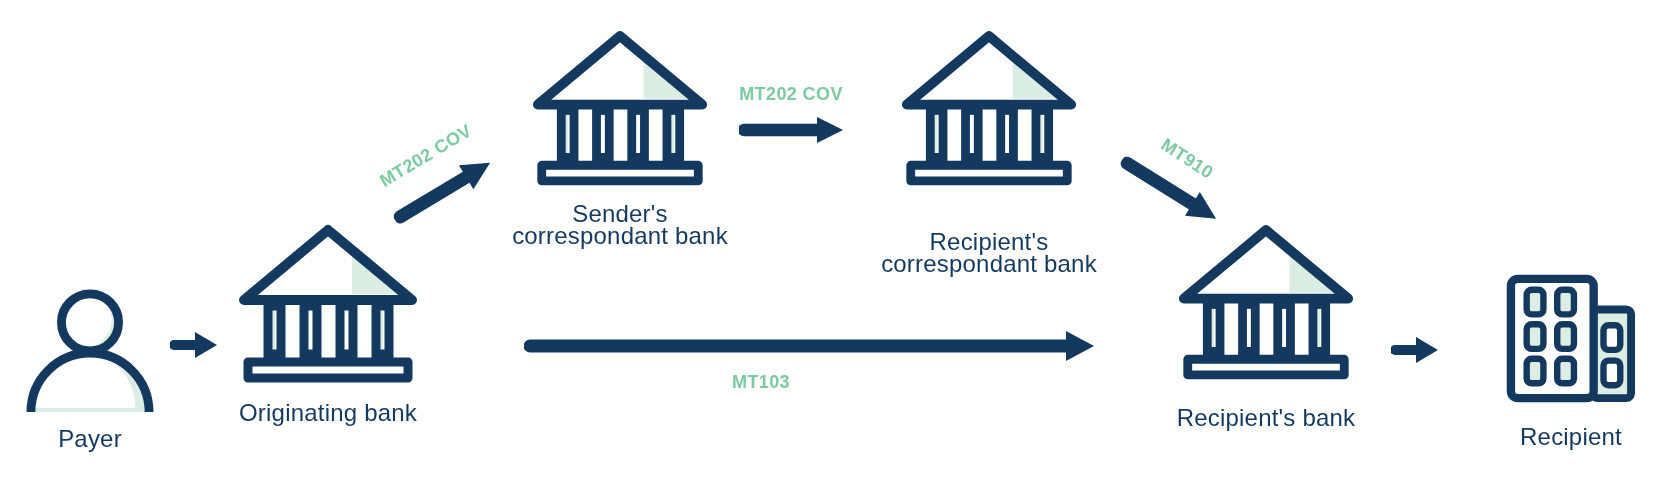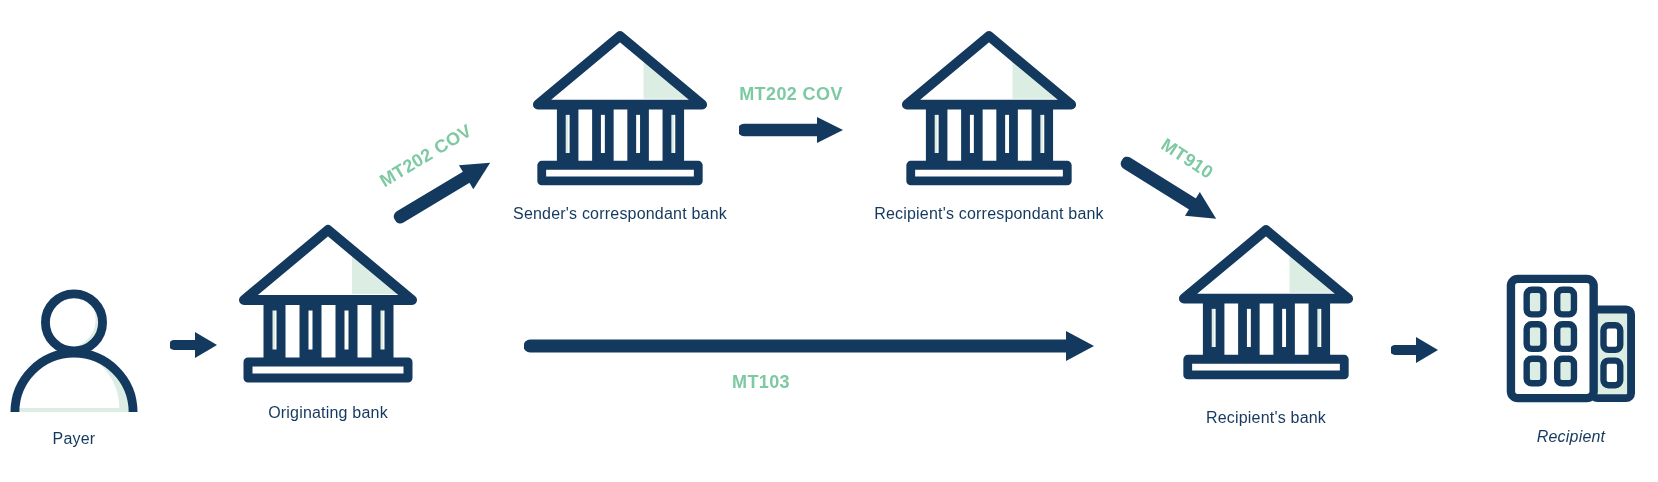--- a/index.html
+++ b/index.html
@@ -16,21 +16,21 @@
     background:var(--bg);
     overflow:hidden;
     font-family:"Liberation Sans",sans-serif;
   }
   .node{
     position:absolute;
     display:flex;flex-direction:column;align-items:center;
   }
   .node-label{
     color:var(--navy);
-    font-size:16px;line-height:22px;
+    font-size:24px;line-height:22px;
     text-align:center;
     letter-spacing:.2px;
   }
   .msg-label{
     position:absolute;
     color:var(--green-text);
     font-size:18px;font-weight:bold;
     letter-spacing:.4px;
     white-space:nowrap;
   }
@@ -140,55 +140,55 @@
   </div>
 
   <div class="msg-label" style="left:426px;top:156px;transform:translate(-50%,-50%) rotate(-31deg);">MT202 COV</div>
 
   <div class="msg-label" style="left:791px;top:94px;transform:translate(-50%,-50%);">MT202 COV</div>
 
   <div class="msg-label" style="left:1187px;top:159px;transform:translate(-50%,-50%) rotate(33deg);">MT910</div>
 
   <div class="msg-label" style="left:761px;top:382px;transform:translate(-50%,-50%);">MT103</div>
 
-  <div class="node" style="left:4px;top:287px;width:140px;">
+  <div class="node" style="left:20px;top:287px;width:140px;">
     <svg width="130" height="128" viewBox="0 0 132 130">
         <use href="#sym-person"></use>
       </svg>
     <div class="node-label" style="margin-top:13px;">Payer</div>
   </div>
 
   <div class="node" style="left:232px;top:222px;width:192px;">
     <svg width="184" height="164" viewBox="0 0 184 164">
         <use href="#sym-bank"></use>
       </svg>
     <div class="node-label" style="margin-top:16px;">Originating bank</div>
   </div>
 
   <div class="node" style="left:492px;top:28px;width:256px;">
     <svg width="180" height="161" viewBox="0 0 184 164">
         <use href="#sym-bank"></use>
       </svg>
     <div class="node-label" style="margin-top:14px;">Sender's correspondant bank</div>
   </div>
 
-  <div class="node" style="left:864px;top:28px;width:250px;">
+  <div class="node" style="left:864px;top:28px;width:250px;gap:28px;">
     <svg width="180" height="161" viewBox="0 0 184 164">
         <use href="#sym-bank"></use>
       </svg>
     <div class="node-label" style="margin-top:14px;">Recipient's correspondant bank</div>
   </div>
 
   <div class="node" style="left:1172px;top:222px;width:188px;">
     <svg width="180" height="161" viewBox="0 0 184 164">
         <use href="#sym-bank"></use>
       </svg>
     <div class="node-label" style="margin-top:24px;">Recipient's bank</div>
   </div>
 
-  <div class="node" style="left:1498px;top:274px;width:146px;font-style:italic;">
+  <div class="node" style="left:1498px;top:274px;width:146px;">
     <svg width="130" height="130" viewBox="0 0 132 132">
         <use href="#sym-building"></use>
       </svg>
     <div class="node-label" style="margin-top:22px;">Recipient</div>
   </div>
 
 </div>
 
 </body></html>

